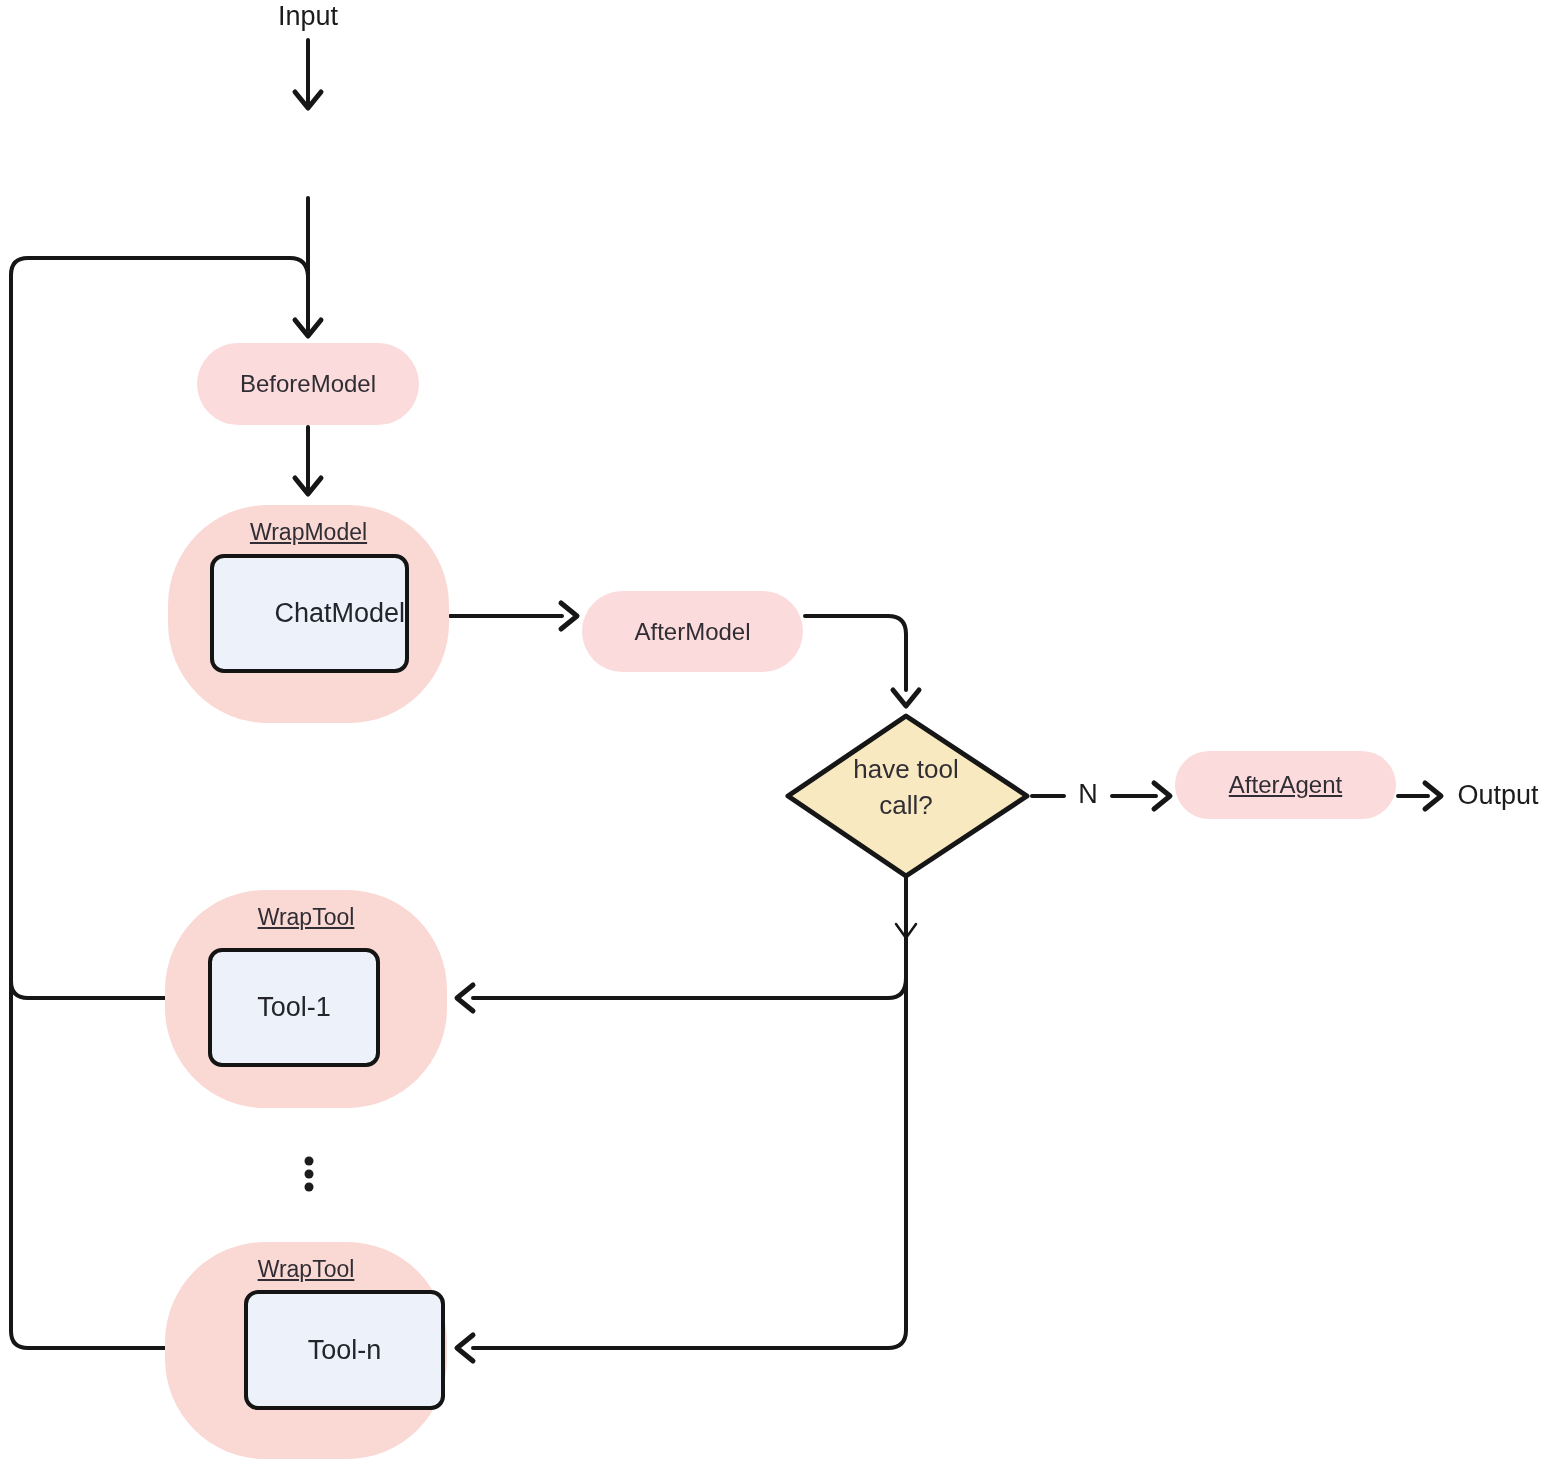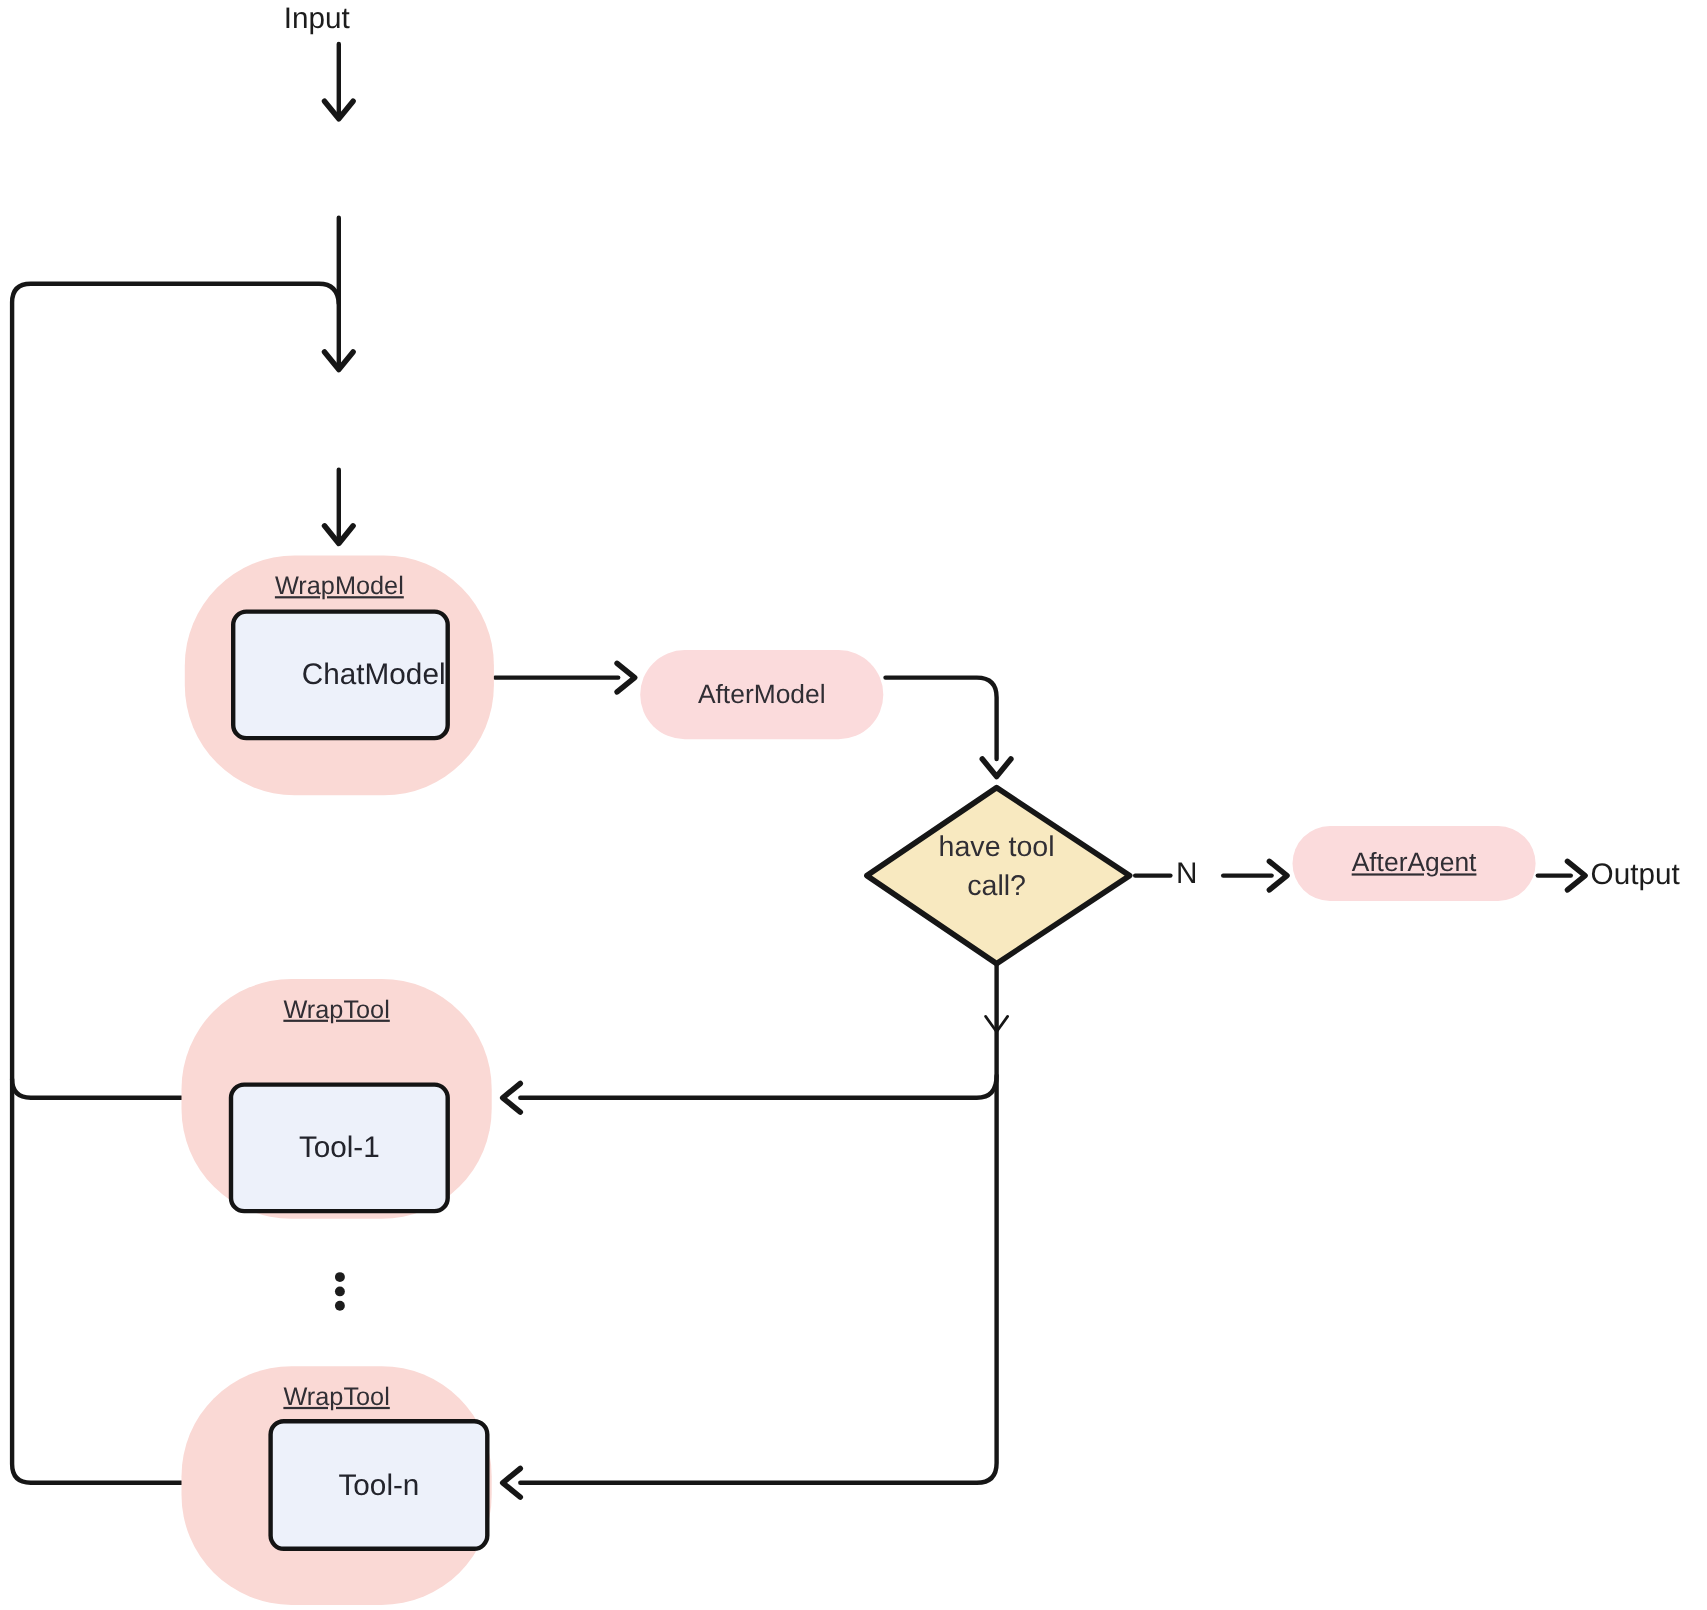--- a/index.html
+++ b/index.html
@@ -9,21 +9,21 @@
   *{margin:0;padding:0;box-sizing:border-box;}
   body{background:var(--bg);font-family:"Liberation Sans","DejaVu Sans",sans-serif;}
   .stage{position:relative;width:1552px;height:1464px;background:var(--bg);overflow:hidden;}
   .wires{position:absolute;left:0;top:0;width:1552px;height:1464px;}
   .wires path{fill:none;stroke:var(--stroke);}
   .shaft{stroke-width:4px;stroke-linecap:round;}
   .chev{stroke-width:5px;stroke-linecap:round;stroke-linejoin:round;}
   .chev-thin{stroke-width:2.5px;stroke-linecap:round;stroke-linejoin:round;}
   .diamond-shape{fill:var(--diamond);stroke:var(--stroke);stroke-width:5px;stroke-linejoin:round;}
   .dot{fill:var(--dark);stroke:none;}
-  .lbl{position:absolute;color:var(--dark);font-size:27px;text-align:left;}
+  .lbl{position:absolute;color:var(--dark);font-size:27px;text-align:center;}
   .pill{position:absolute;background:var(--pill);border-radius:44px;display:flex;
         align-items:center;justify-content:center;font-size:24px;color:var(--text);}
   .blob{position:absolute;background:var(--blob);border-radius:100px;}
   .blob-label{position:absolute;width:100%;top:14px;text-align:center;font-size:23px;color:var(--text);text-decoration:underline;}
   .inner-box{position:absolute;background:var(--box);border:4.5px solid #141414;border-radius:14px;
              display:flex;align-items:center;justify-content:center;font-size:27px;color:#23242c;}
   .diamond-label{position:absolute;left:816px;top:751px;width:180px;text-align:center;
                  font-size:26px;line-height:1.4;color:var(--text);}
 </style>
 </head>
@@ -63,20 +63,23 @@
       <circle class="dot" cx="309" cy="1161" r="4.5"></circle>
       <circle class="dot" cx="309" cy="1174" r="4.5"></circle>
       <circle class="dot" cx="309" cy="1187" r="4.5"></circle>
     </g>
   </svg>
 
   <div class="lbl" style="left:258px;top:1px;width:100px;">Input</div>
   <div class="lbl" style="left:1446px;top:780px;width:104px;">Output</div>
   <div class="lbl" style="left:1069px;top:779px;width:38px;">N</div>
 
+  <div class="pill" style="left:197px;top:343px;width:222px;height:82px;">
+    <span>BeforeModel</span>
+  </div>
   <div class="pill" style="left:582px;top:591px;width:221px;height:81px;">
     <span>AfterModel</span>
   </div>
   <div class="pill" style="left:1175px;top:751px;width:221px;height:68px;text-decoration:underline;">
     <span>AfterAgent</span>
   </div>
 
   <div class="blob" style="left:168px;top:505px;width:281px;height:218px;">
     <div class="blob-label">WrapModel</div>
   </div>
@@ -85,21 +88,21 @@
   </div>
 
   <div class="diamond-label">
     <div>have tool</div>
     <div>call?</div>
   </div>
 
   <div class="blob" style="left:165px;top:890px;width:282px;height:218px;">
     <div class="blob-label">WrapTool</div>
   </div>
-  <div class="inner-box" style="left:208px;top:984px;width:201px;height:119px;">
+  <div class="inner-box" style="left:208px;top:948px;width:172px;height:119px;">
     <span>Tool-1</span>
   </div>
 
   <div class="blob" style="left:165px;top:1242px;width:282px;height:217px;">
     <div class="blob-label">WrapTool</div>
   </div>
   <div class="inner-box" style="left:208px;top:1290px;width:201px;height:120px;margin-left:36px;">
     <span>Tool-n</span>
   </div>
 

